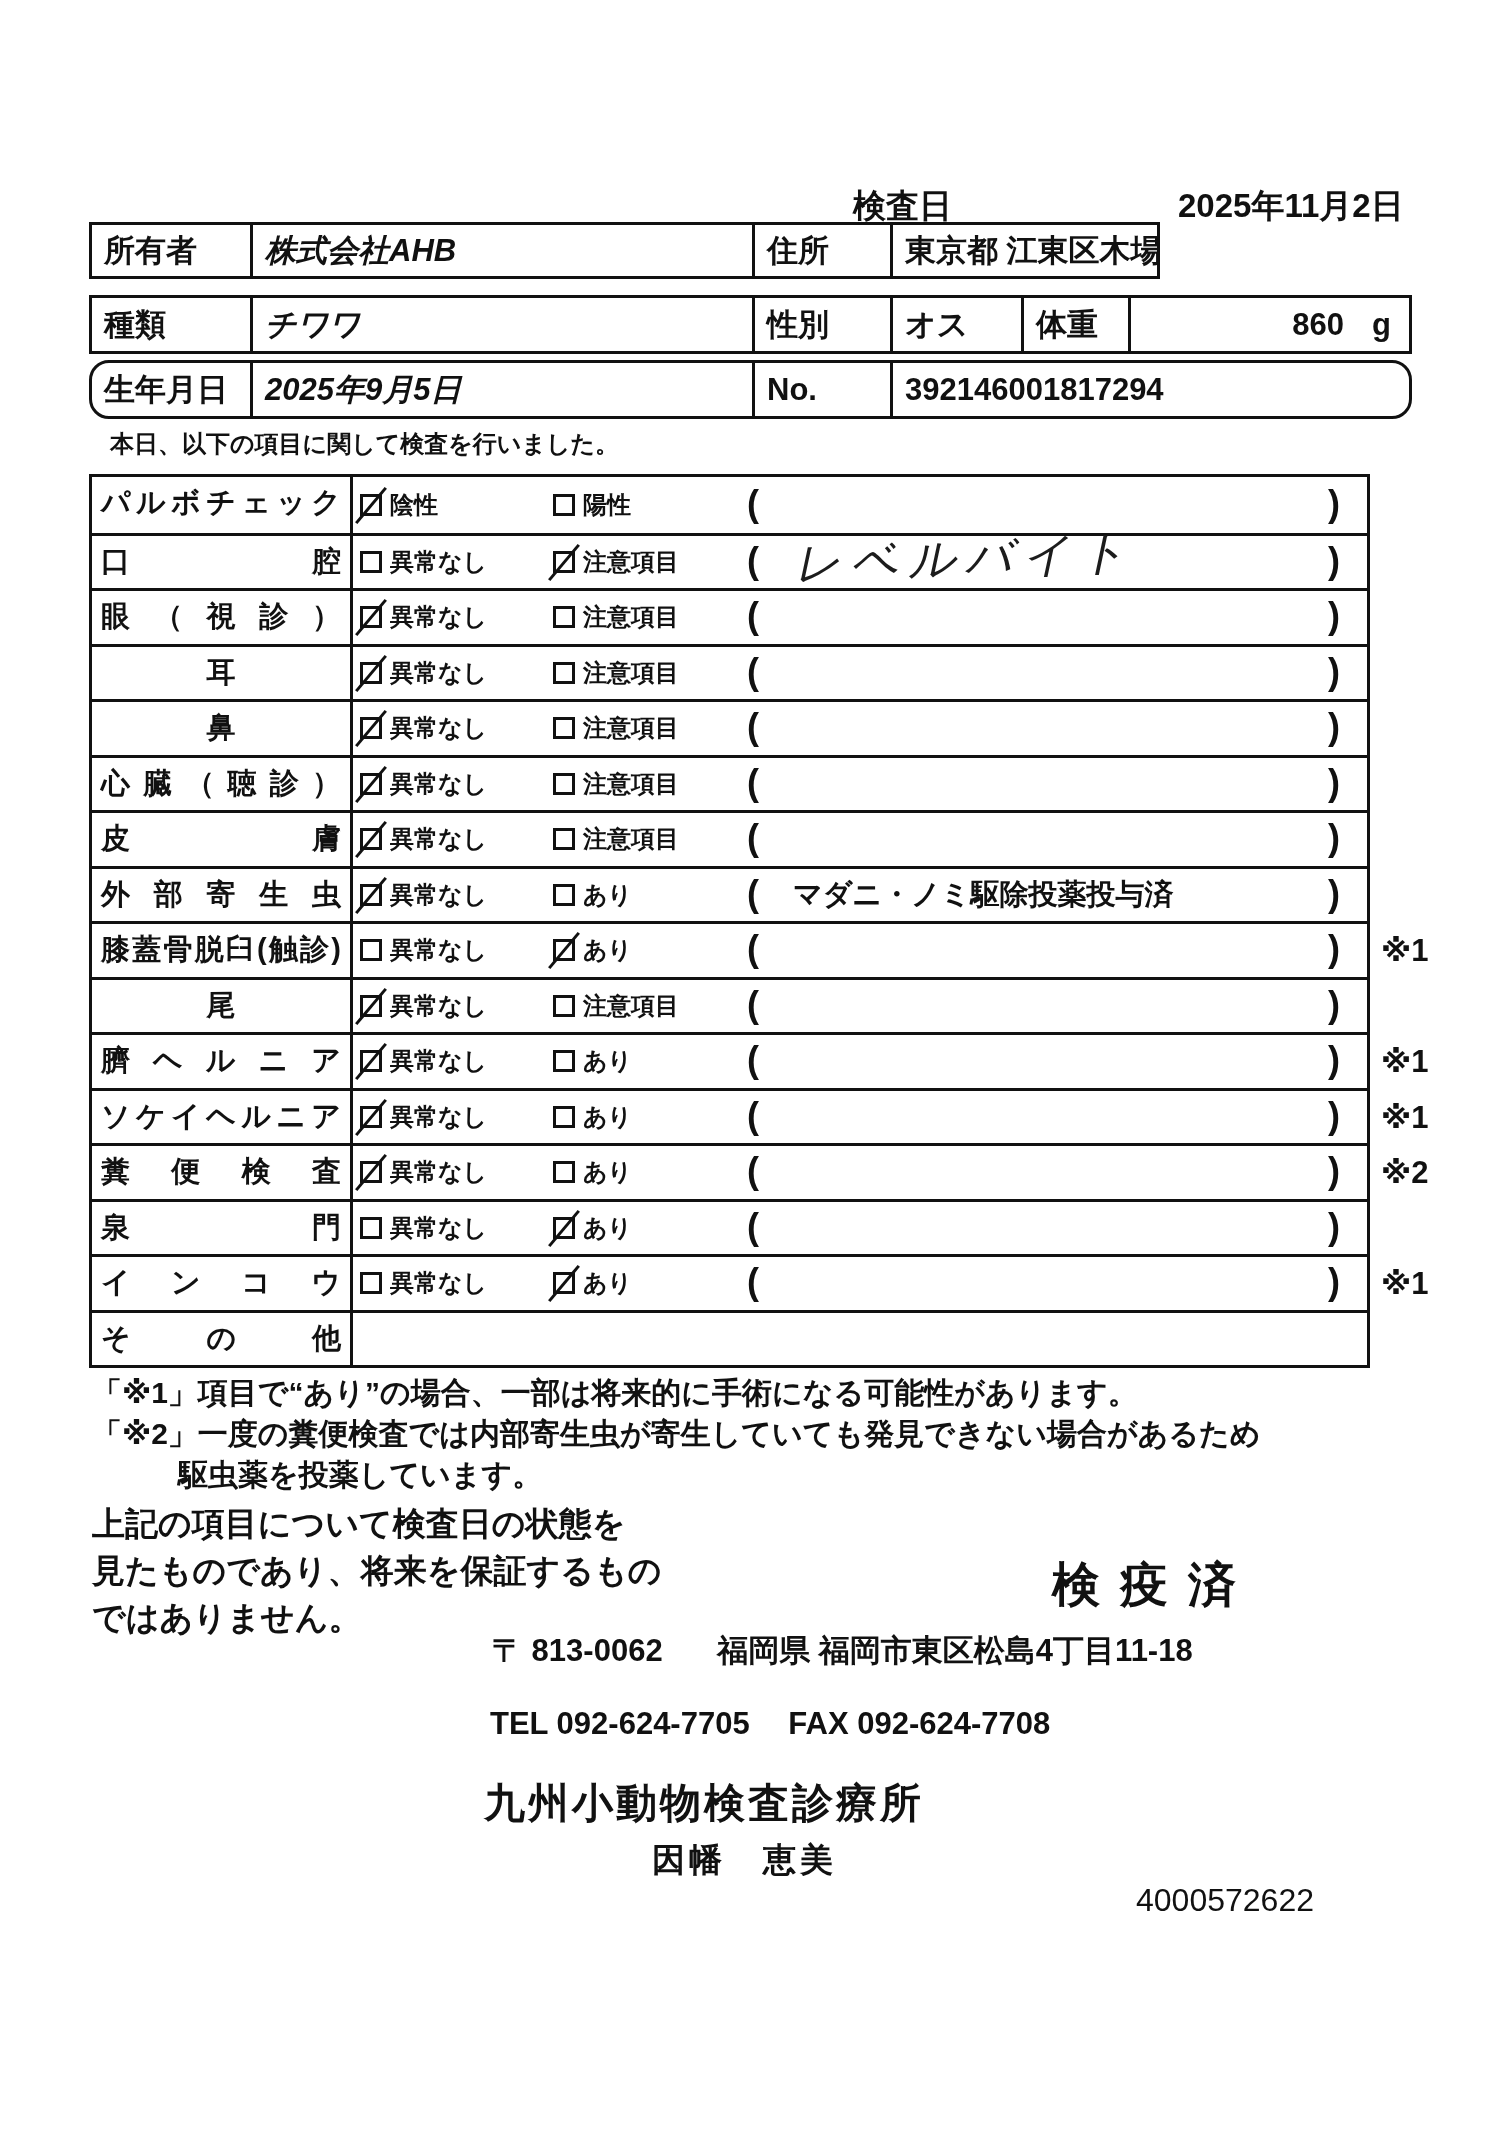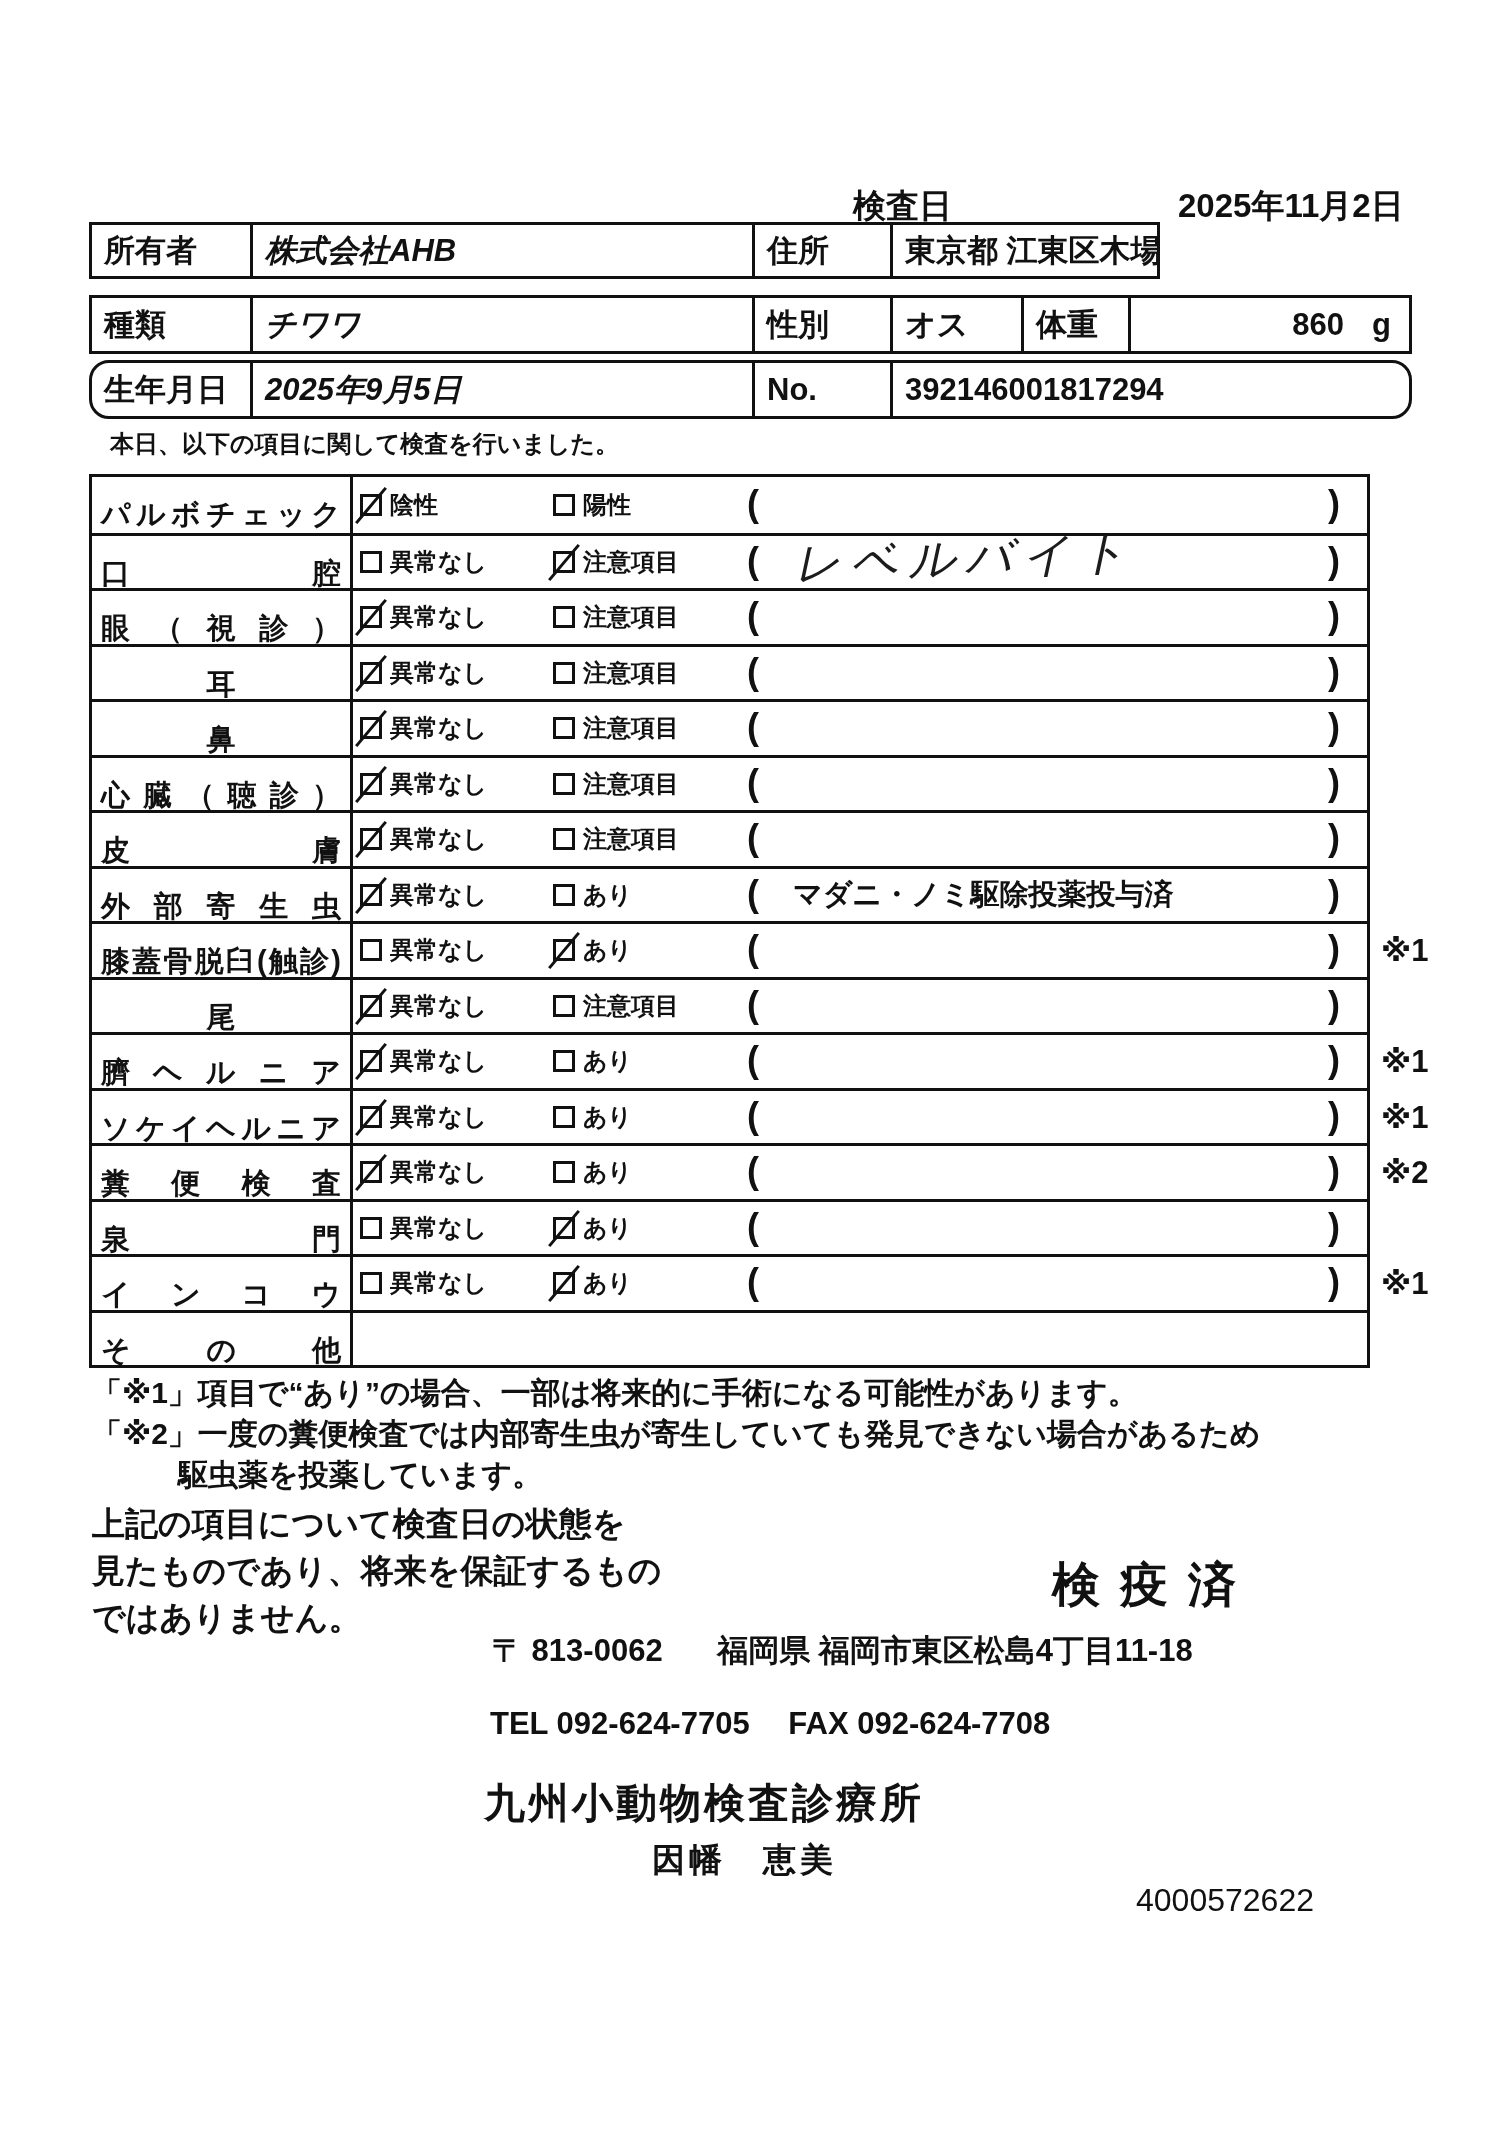--- a/index.html
+++ b/index.html
@@ -35,21 +35,21 @@
   .weight-cell { justify-content:flex-end; padding-right:18px;padding-left:48px; }
   .weight-unit { margin-left:28px; }
 
   .intro { position:absolute; top:428px; left:103px; font-size:24px; font-weight:bold;margin-left:7px; }
 
   .insp-table { position:absolute; top:474px; left:89px; width:1281px; border:3px solid #111; box-sizing:border-box; }
   .insp-row { display:flex; height:55.5px; border-top:3px solid #111; position:relative; box-sizing:border-box; }
   .insp-row:first-child { border-top:none; }
   .insp-label {
     width:261px; min-width:261px; border-right:3px solid #111; box-sizing:border-box;
-    padding:12px 9px; font-size:29px; font-weight:bold; line-height:51px;
+    padding:0 9px; font-size:29px; font-weight:bold; line-height:51px;
     text-align:justify; text-align-last:justify; text-justify:inter-character; overflow:hidden;
   }
   .insp-label.center-label { text-align:center; text-align-last:center; }
   .insp-content { position:relative; flex:1; }
   .opt { position:absolute; top:50%; transform:translateY(-50%); display:flex; align-items:center; font-size:24px; font-weight:bold; white-space:nowrap; }
   .opt1 { left:7px; }
   .opt2 { left:200px; }
   .cb { width:22px; height:22px; border:3px solid #111; box-sizing:border-box; margin-right:8px; position:relative; flex:none; background:#fff; }
   .cb.checked::after {
     content:""; position:absolute; left:-15px; top:7px; width:46px; height:0;

